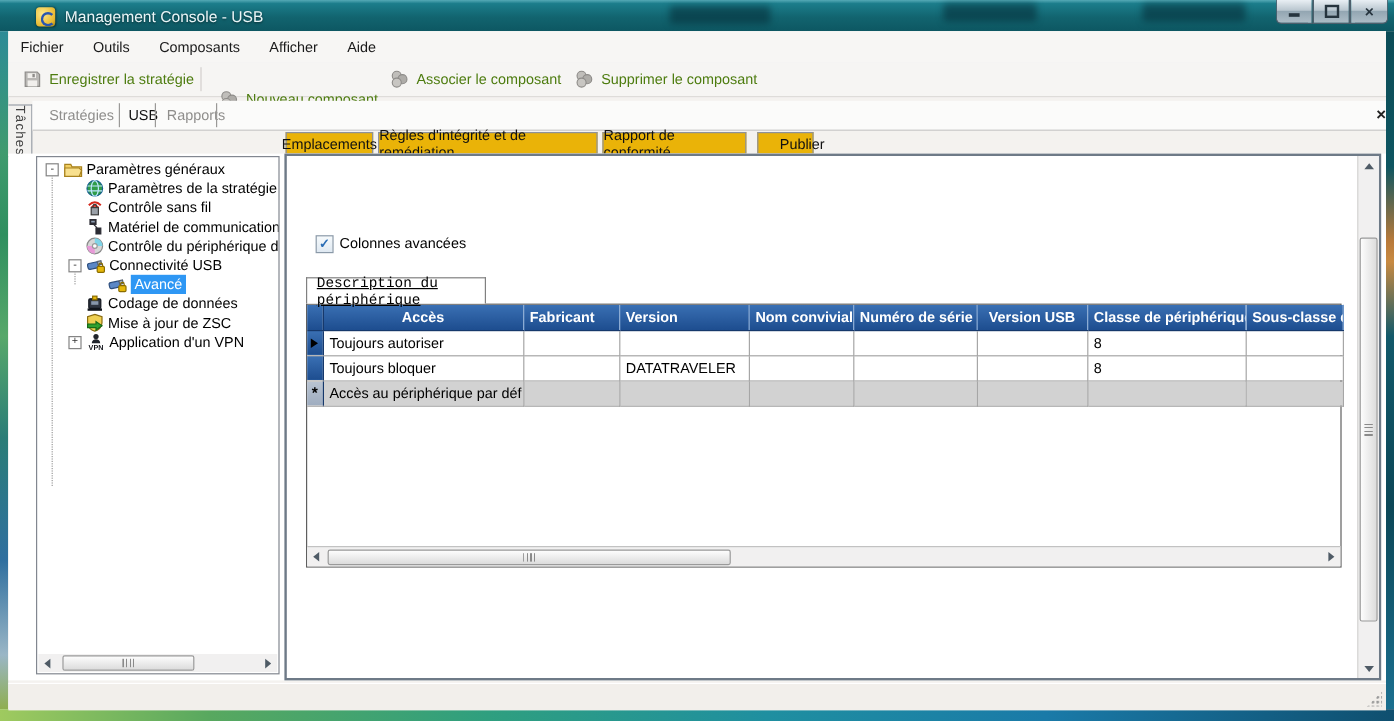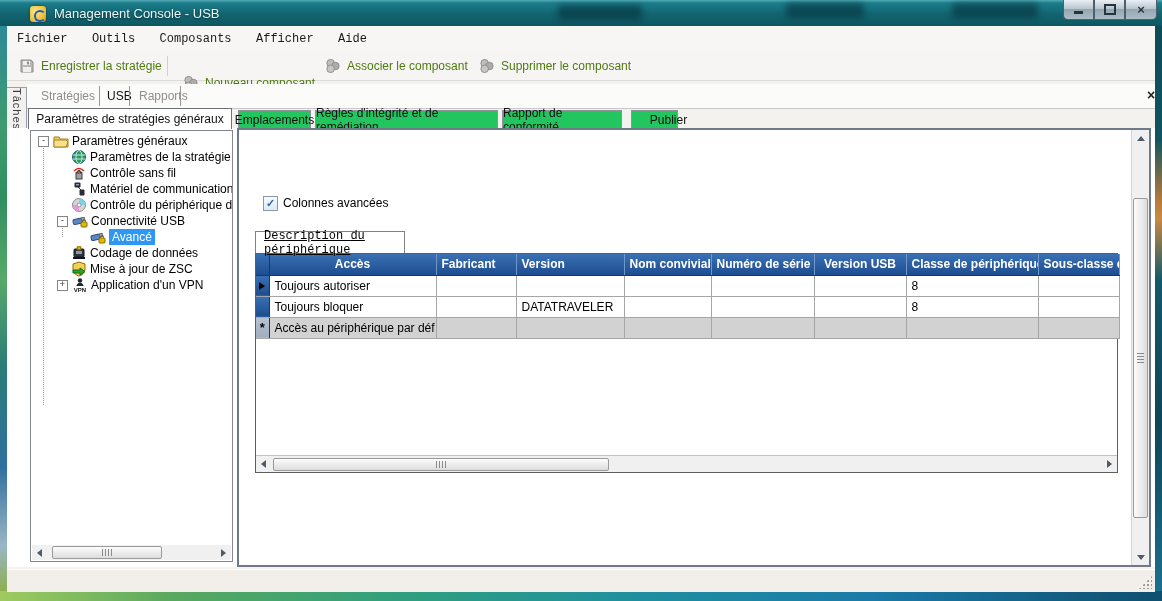--- a/index.html
+++ b/index.html
@@ -23,38 +23,38 @@
     background:linear-gradient(180deg,#e9eff4,#b9c6cf 45%,#93a6b2 50%,#aebdc7);
     display:flex;align-items:center;justify-content:center;box-sizing:border-box;}
   .winbtn:first-child{border-bottom-left-radius:5px;}
   .winbtn:last-child{border-bottom-right-radius:5px;width:32px;}
   .glyph-min{width:9px;height:3px;background:#26343e;margin-top:6px;}
   .glyph-max{width:8px;height:7px;border:2px solid #26343e;}
   .glyph-close{font-size:13px;font-weight:bold;color:#26343e;line-height:1;}
   
   .client{position:absolute;left:7px;top:26px;width:1148px;height:565px;background:#f4f2ef;}
   .menubar{position:absolute;left:0;top:0;width:1148px;height:26px;background:#f7f6f4;}
-  .menu-item{display:inline-block;padding:6px 10px 5px;font-size:12px;color:#1a1a1a;font-family:Liberation Mono, monospace;}
+  .menu-item{display:inline-block;padding:6px 10px 5px;font-size:12px;color:#1a1a1a;}
   .toolbar{position:absolute;left:0;top:26px;width:1148px;height:28px;background:#f6f5f3;border-bottom:1px solid #dedcd9;}
   .tbtn{position:absolute;top:3px;height:22px;display:flex;align-items:center;color:#4d7c0f;font-size:12px;}
   .tbtn .ticon{margin-right:6px;display:inline-flex;}
   .tsep{position:absolute;top:4px;width:1px;height:20px;background:#d2d0cd;}
   
   .doc-strip{position:absolute;left:20px;top:58px;width:1128px;height:24px;background:#fbfbfa;border-bottom:1px solid #c9c8c6;}
   .doc-tab{position:absolute;top:3px;height:18px;font-size:12px;display:flex;align-items:center;padding:0 6px;color:#8f8e8c;}
   .doc-tab.active{color:#111;}
   .doc-sep{position:absolute;top:2px;width:1px;height:20px;background:#9a9997;}
   .tab-close{position:absolute;left:1116px;top:3px;font-size:14px;font-weight:bold;color:#222;width:16px;text-align:center;}
   
   .tasks-tab{position:absolute;left:0;top:61px;width:20px;height:44px;background:#f2f1ef;border:1px solid #9aa0a8;border-left:none;
     display:flex;align-items:center;justify-content:center;box-sizing:border-box;}
   .tasks-tab span{writing-mode:vertical-rl;font-size:11px;color:#3d3d3d;letter-spacing:1px;}
   
   .subtab{position:absolute;box-sizing:border-box;font-size:12px;display:flex;align-items:center;justify-content:center;}
-  .subtab.inactive{top:84px;height:19px;background:#22c55e;border:1px solid #8e9199;color:#111;}
+  .subtab.inactive{top:84px;height:19px;background:#eab308;border:1px solid #8e9199;color:#111;}
   .subtab.active{left:21px;top:82px;width:204px;height:21px;background:#fff;border:1px solid #6e7177;border-bottom:none;z-index:5;color:#111;}
   
   .content{position:absolute;left:0;top:102px;width:1148px;height:439px;background:#ffffff;}
   
   .tree{position:absolute;left:23px;top:2px;width:203px;height:432px;background:#fff;border:1px solid #828790;box-sizing:border-box;overflow:hidden;}
   .tline{position:absolute;width:0;border-left:1px dotted #9a9a9a;}
   .titem{position:absolute;left:0;height:16px;display:flex;align-items:center;font-size:12px;color:#000;white-space:nowrap;}
   .expander{width:9px;height:9px;border:1px solid #848484;background:#fff;font-size:9px;line-height:7px;text-align:center;color:#333;box-sizing:content-box;flex:none;}
   .ticon{width:16px;height:16px;margin:0 3px 0 4px;flex:none;}
   .tsel{background:#2e97f4;color:#fff;padding:1px 3px;}
@@ -188,21 +188,20 @@
     <div class="doc-strip">
       <div class="doc-tab" style="left:8px;">Stratégies</div>
       <div class="doc-sep" style="left:72px;"></div>
       <div class="doc-tab active" style="left:74px;">USB</div>
       <div class="doc-sep" style="left:102px;"></div>
       <div class="doc-tab" style="left:106px;">Rapports</div>
       <div class="doc-sep" style="left:153px;"></div>
       <div class="tab-close">×</div>
     </div>
 
-    <div class="subtab active">Paramètres de stratégies généraux</div>
     <div class="subtab inactive" style="left:231px;width:73px;">Emplacements</div>
     <div class="subtab inactive" style="left:308px;width:183px;">Règles d'intégrité et de remédiation</div>
     <div class="subtab inactive" style="left:495px;width:120px;">Rapport de conformité</div>
     <div class="subtab inactive" style="left:624px;width:47px;padding-left:28px;">Publier</div>
 
     <div class="content">
 
       <div class="tree">
         <div class="tline" style="left:12px;top:10px;height:264px;"></div>
         <div class="tline" style="left:31px;top:90px;height:16px;"></div>

